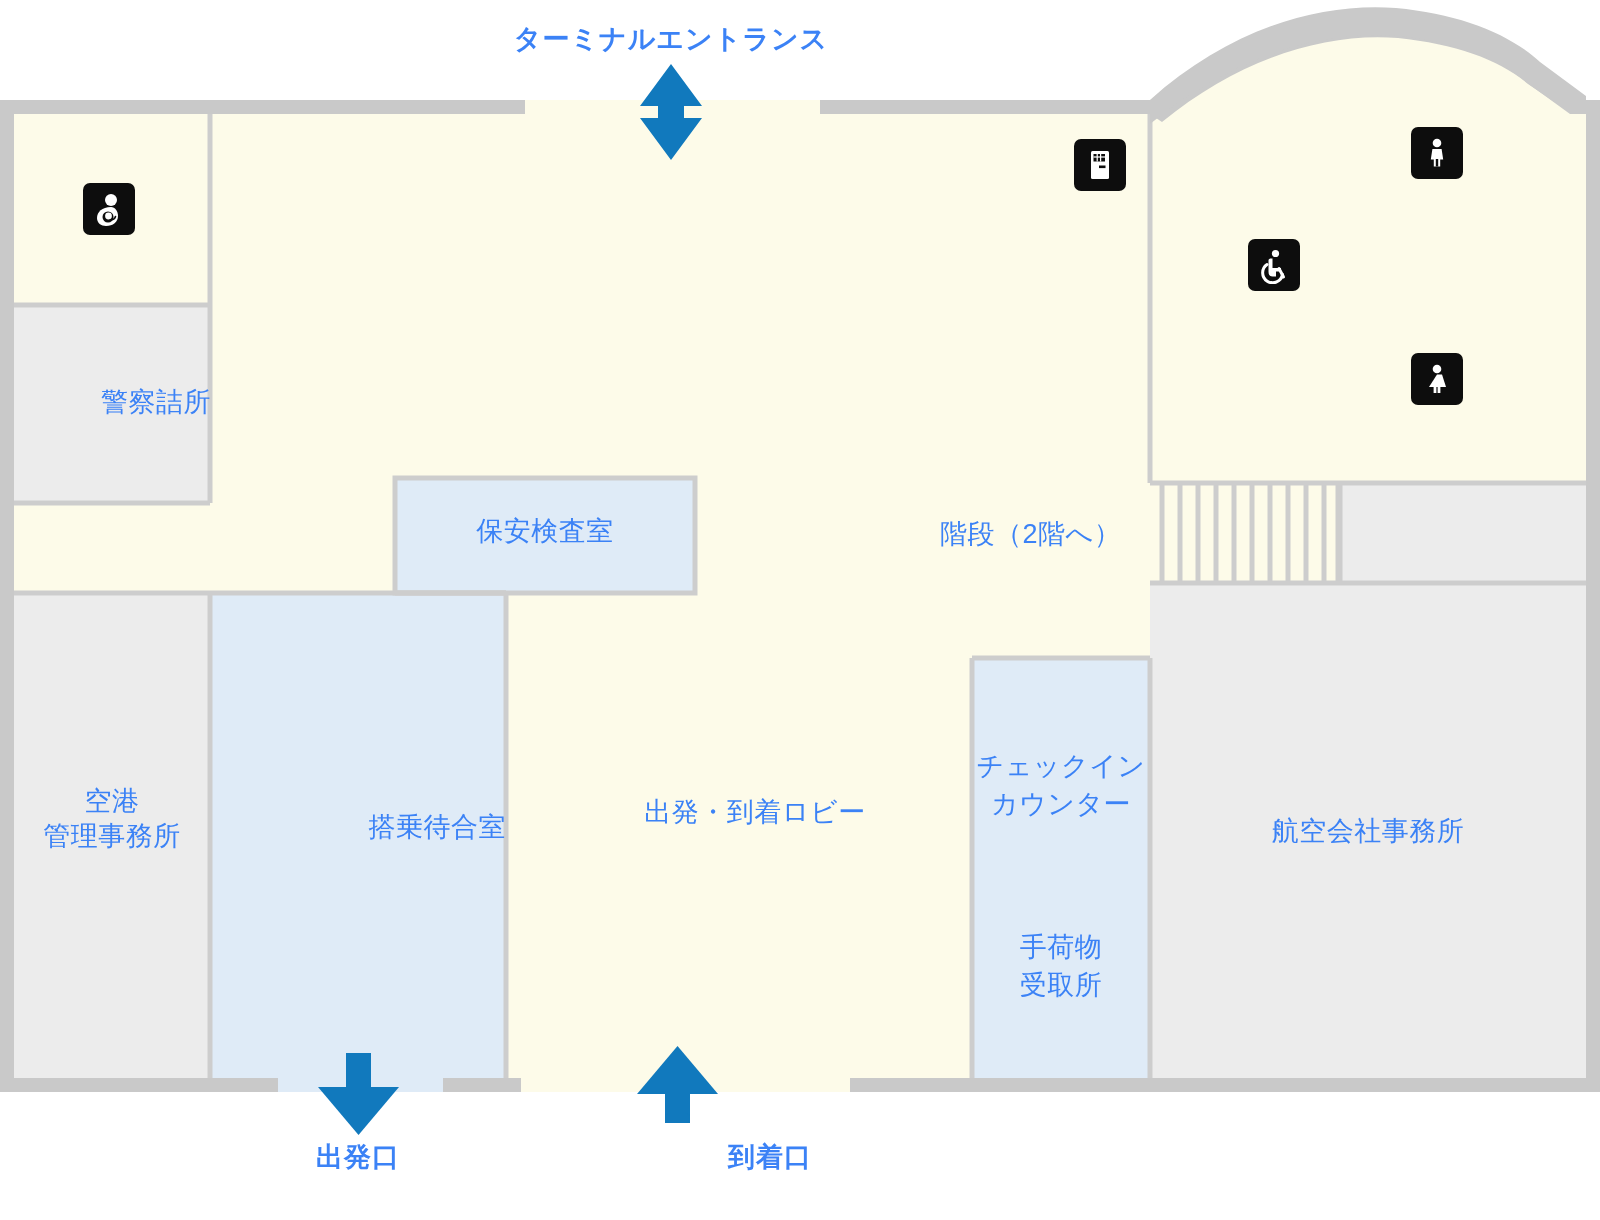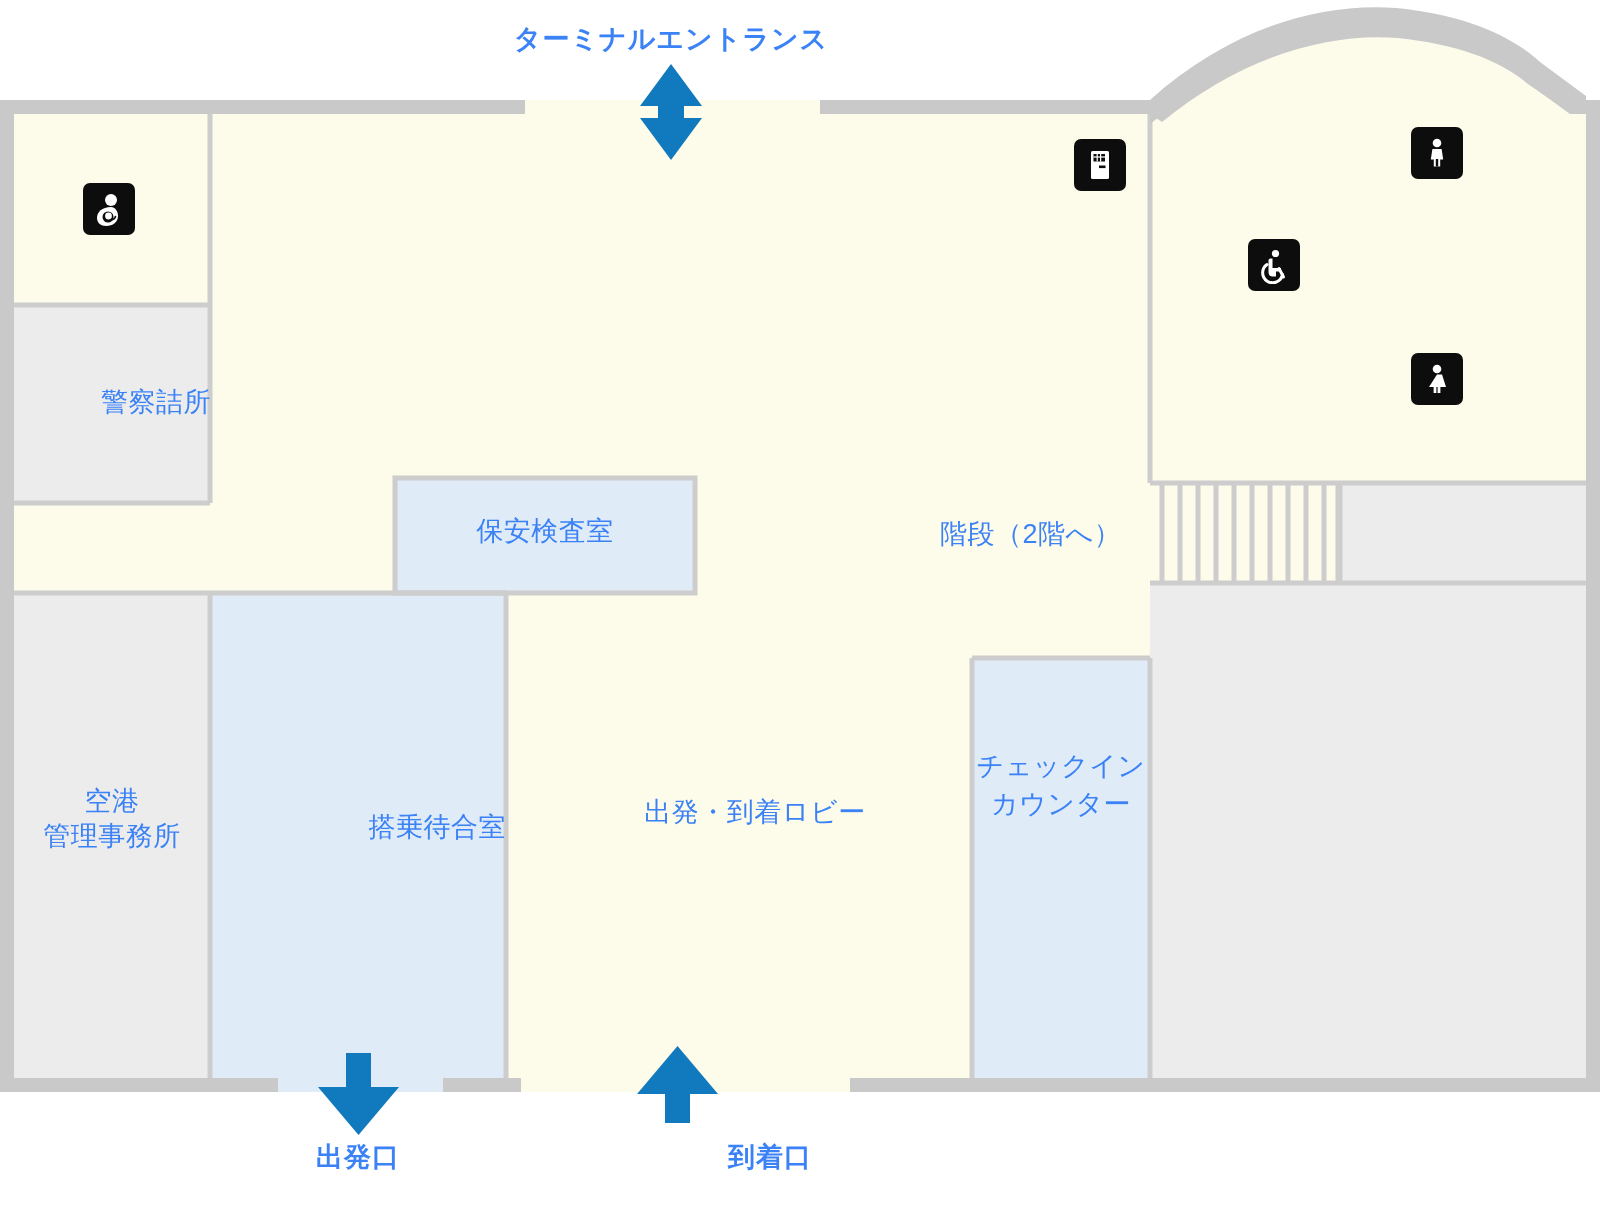--- a/index.html
+++ b/index.html
@@ -234,21 +234,24 @@
 
   <div class="roomlabel" style="left:395px; top:514px; width:300px;">保安検査室</div>
 
   <div class="roomlabel" style="left:210px; top:810px; width:296px;text-align:right;">搭乗待合室</div>
 
   <div class="roomlabel" style="left:560px; top:795px; width:390px;">出発・到着ロビー</div>
 
   <div class="roomlabel" style="left:972px; top:747px; width:178px; line-height:1.42;">チェックイン
 カウンター</div>
 
-
+  <div class="roomlabel" style="left:972px; top:928px; width:178px; line-height:1.42;">手荷物
+受取所</div>
+
+  <div class="roomlabel" style="left:1150px; top:814px; width:436px;">航空会社事務所</div>
 
   <div class="roomlabel" style="left:940px; top:517px; width:220px; text-align:left;">階段（2階へ）</div>
 
   <div class="extlabel" style="left:421px; top:22px; width:500px;">ターミナルエントランス</div>
 
   <div class="extlabel" style="left:258px; top:1140px; width:200px;">出発口</div>
 
   <div class="extlabel" style="left:612px; top:1140px; width:200px;text-align:right;">到着口</div>
 
 </div>

